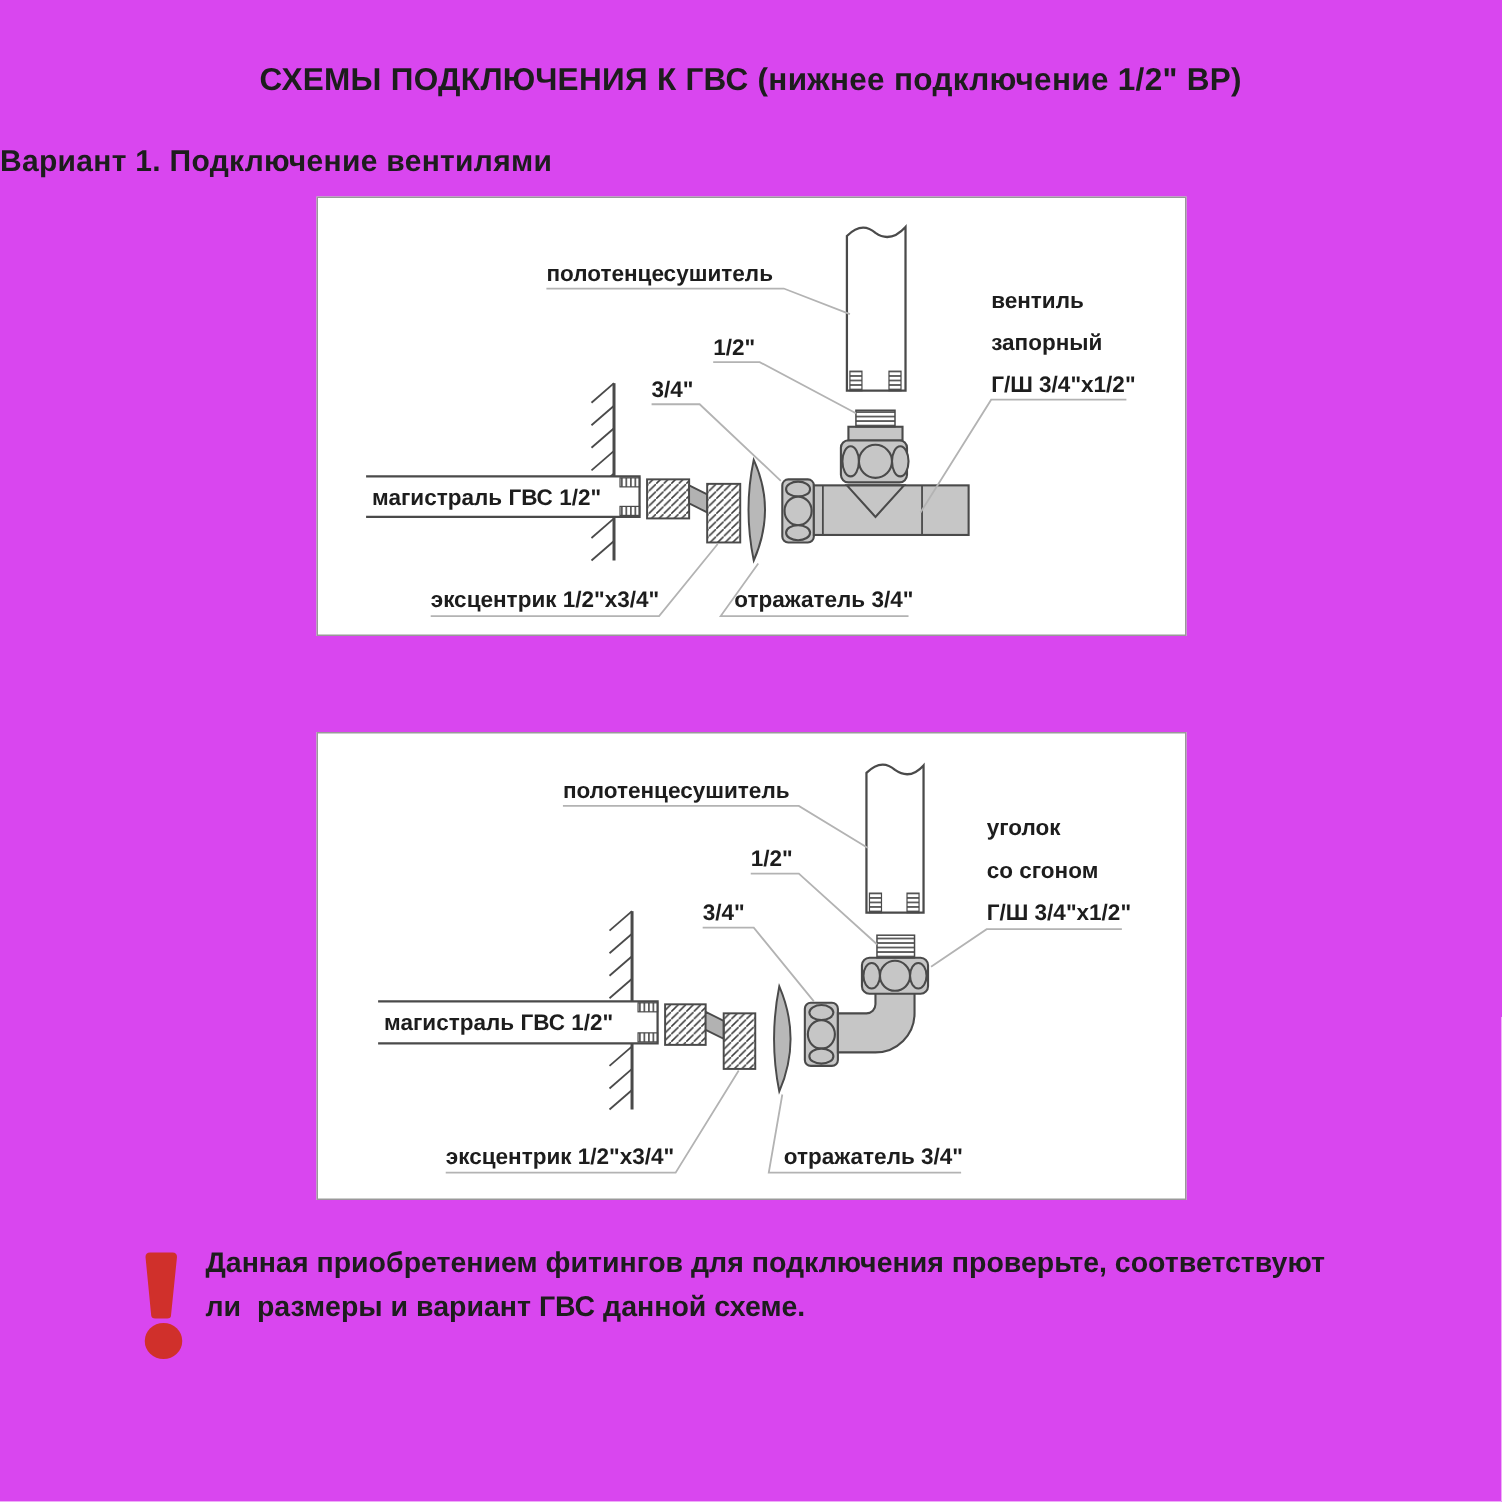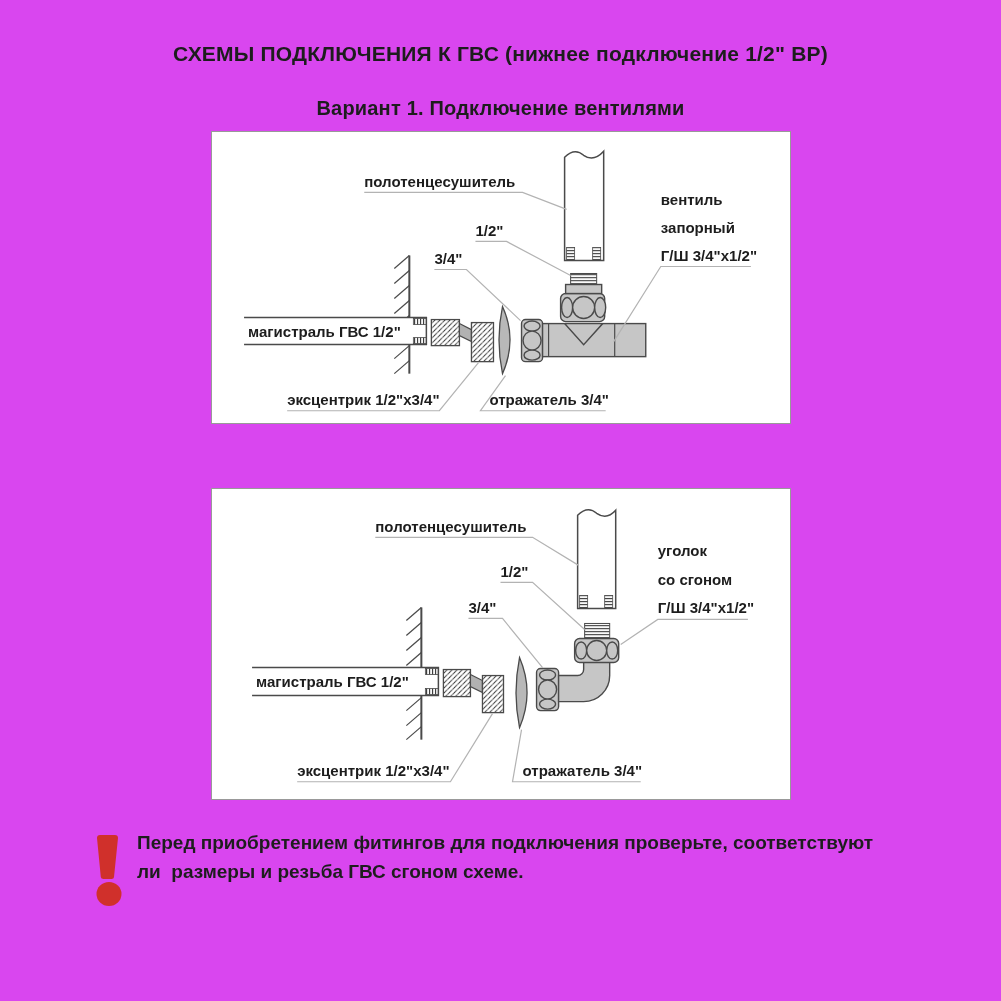--- a/index.html
+++ b/index.html
@@ -5,21 +5,21 @@
   html,body{margin:0;padding:0;background:#ffffff;}
   .page{
     position:relative;width:1001px;height:1001px;background:#d946ef;
     font-family:"Liberation Sans",sans-serif;color:#1d1d1d;overflow:hidden;
   }
   .main-title{
     position:absolute;left:0;top:42px;width:1001px;text-align:center;
     font-size:21px;font-weight:bold;letter-spacing:.2px;
   }
   .variant-title{
-    position:absolute;left:0;width:1001px;text-align:center;
+    position:absolute;left:0;width:1001px;
     font-size:20px;font-weight:bold;letter-spacing:.2px;
   }
   .vt1{top:97px}
   .vt2{top:444px}
   .panel{
     position:absolute;left:211px;width:580px;border:1.5px solid #999;
     box-sizing:border-box;background:#fff;
   }
   .panel1{top:131px;height:293px}
   .panel2{top:488px;height:312px}
@@ -200,18 +200,18 @@
       <text x="310" y="286">отражатель 3/4"</text>
     </svg>
   </div>
 
   <div class="warning">
     <svg class="warn-icon" width="36" height="76" viewBox="0 0 36 76">
       <path d="M4,4 Q4,1 7,1 L22,1 Q25,1 25,4 L21,43 Q21,45 18.5,45 L10.5,45 Q8,45 7.8,43 Z" fill="#d0302b"></path>
       <ellipse cx="16" cy="60" rx="12.5" ry="12" fill="#d0302b"></ellipse>
     </svg>
     <div class="warn-text">
-      <div class="warn-line">Перед приобретением фитингов для подключения проверьте, соответствуют</div>
-      <div class="warn-line">ли  размеры и резьба ГВС сгоном схеме.</div>
+      <div class="warn-line">Данная приобретением фитингов для подключения проверьте, соответствуют</div>
+      <div class="warn-line">ли  размеры и вариант ГВС данной схеме.</div>
     </div>
   </div>
 
 </div>
 
 </body></html>

